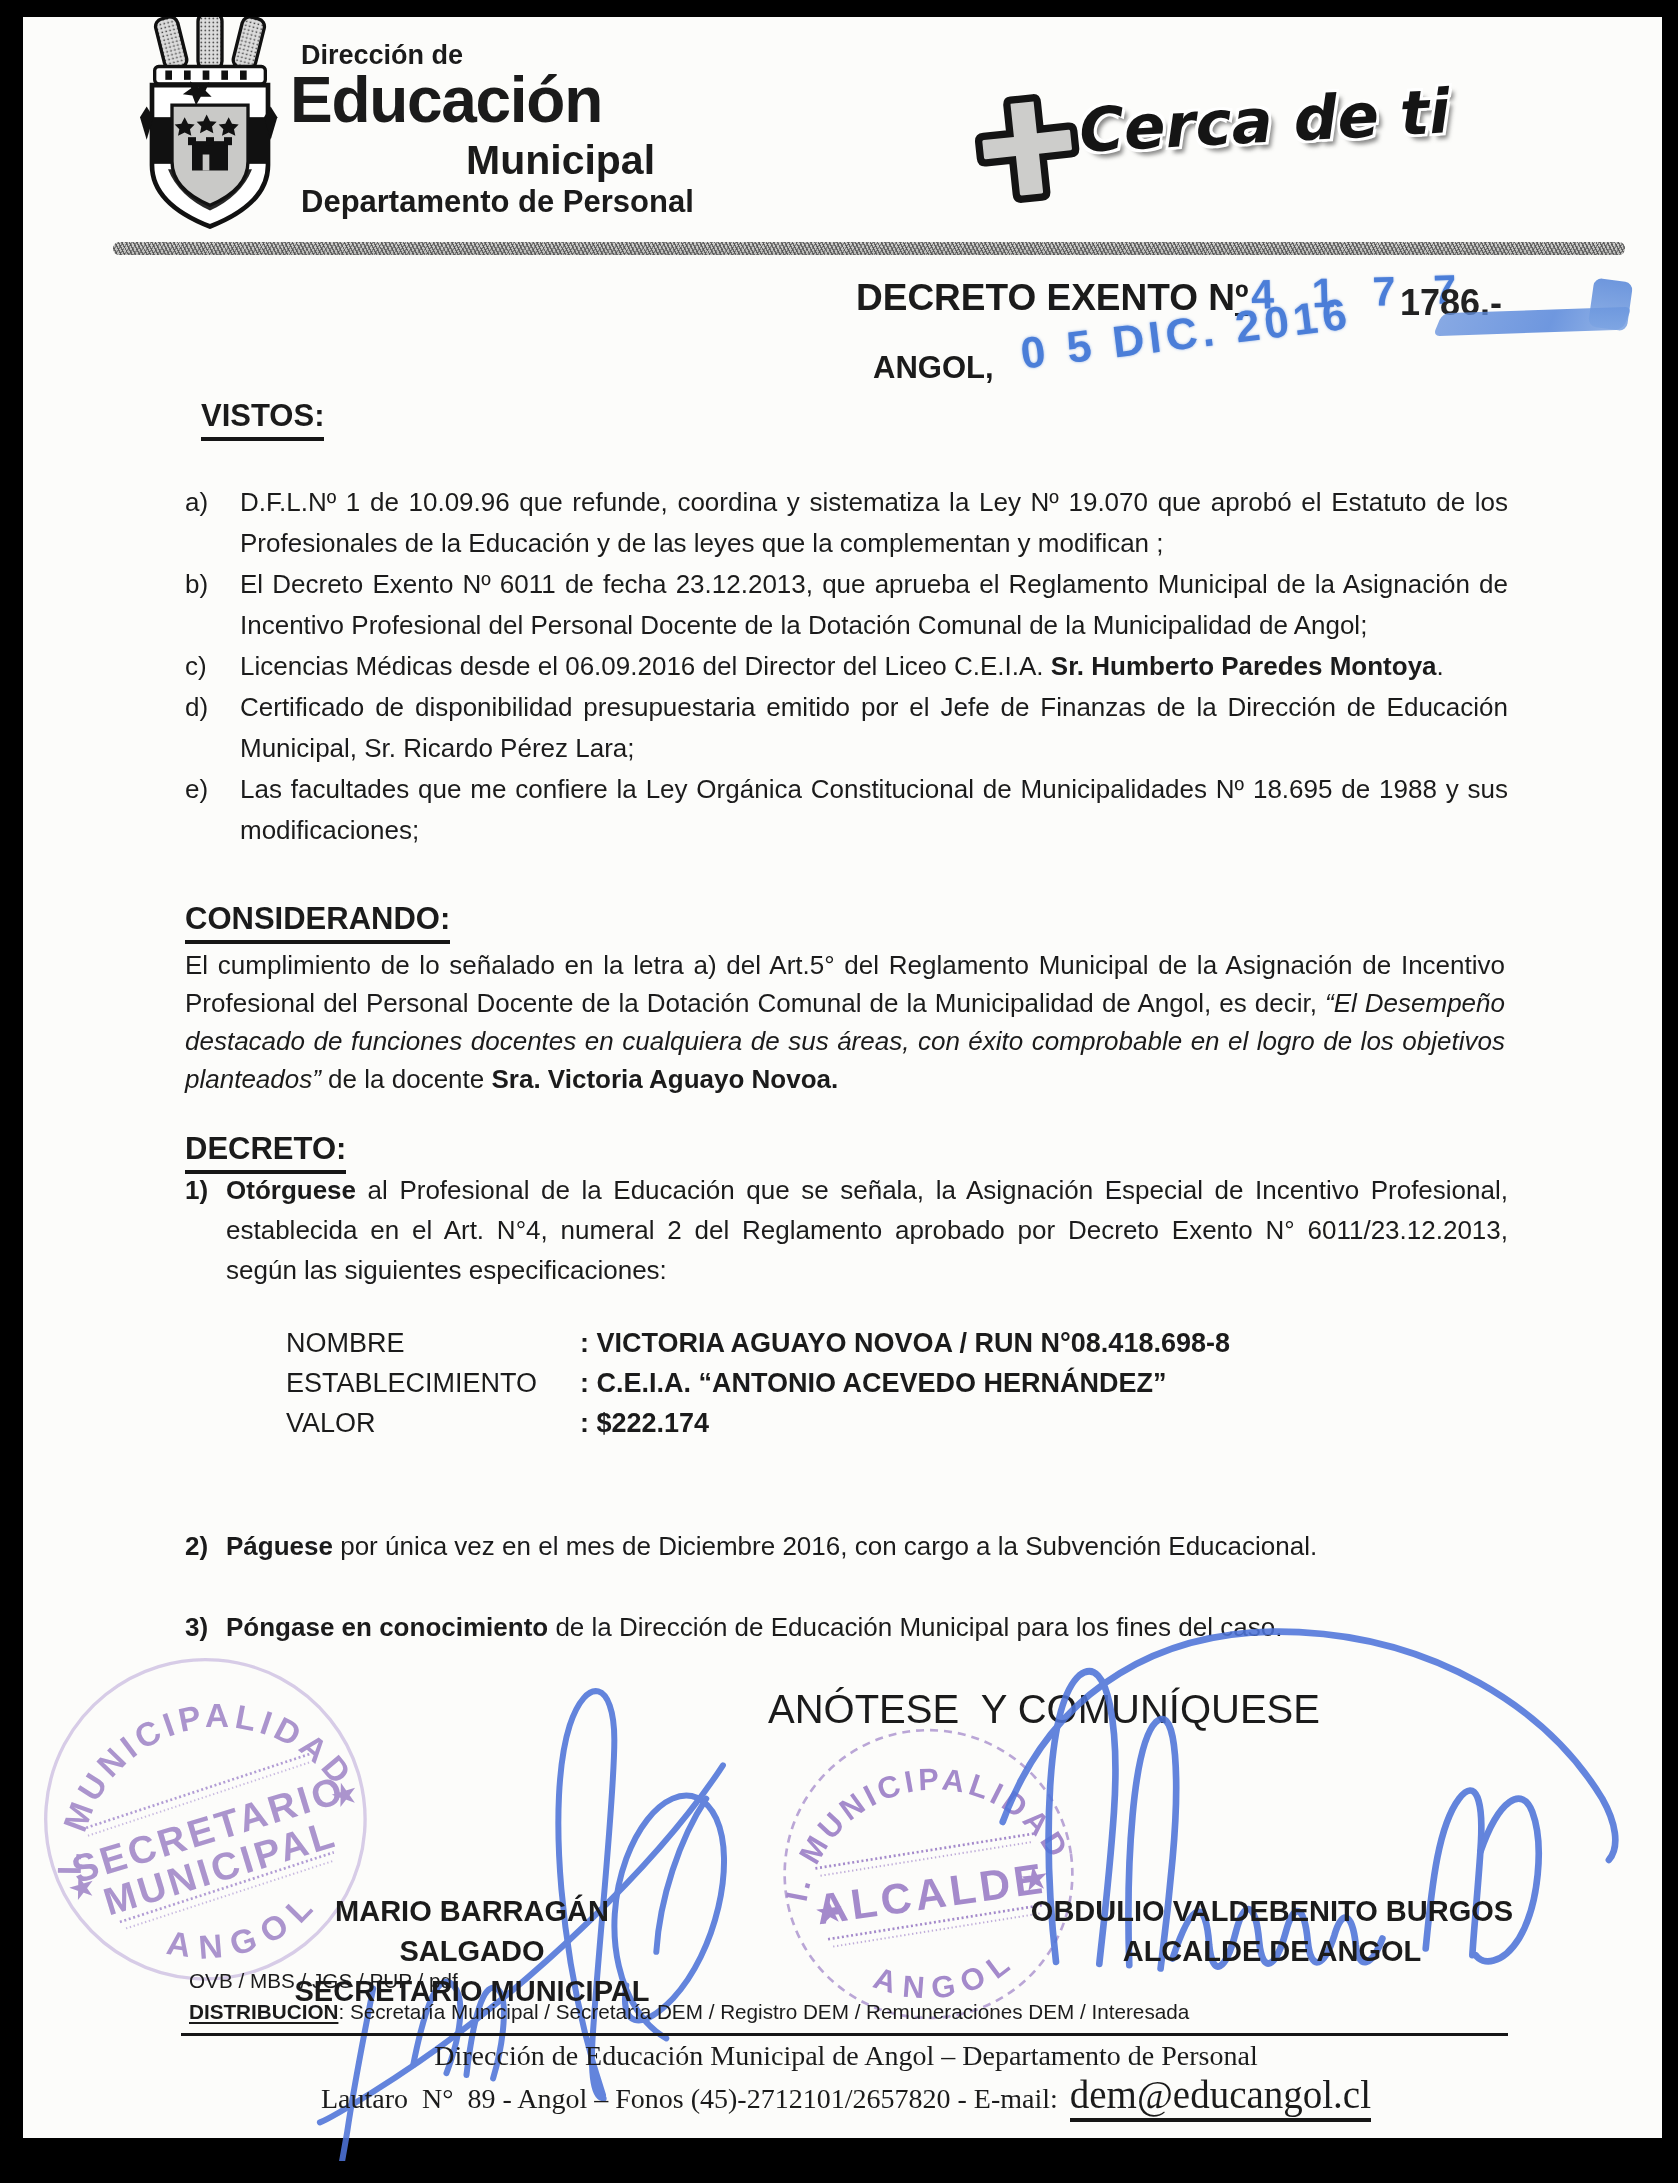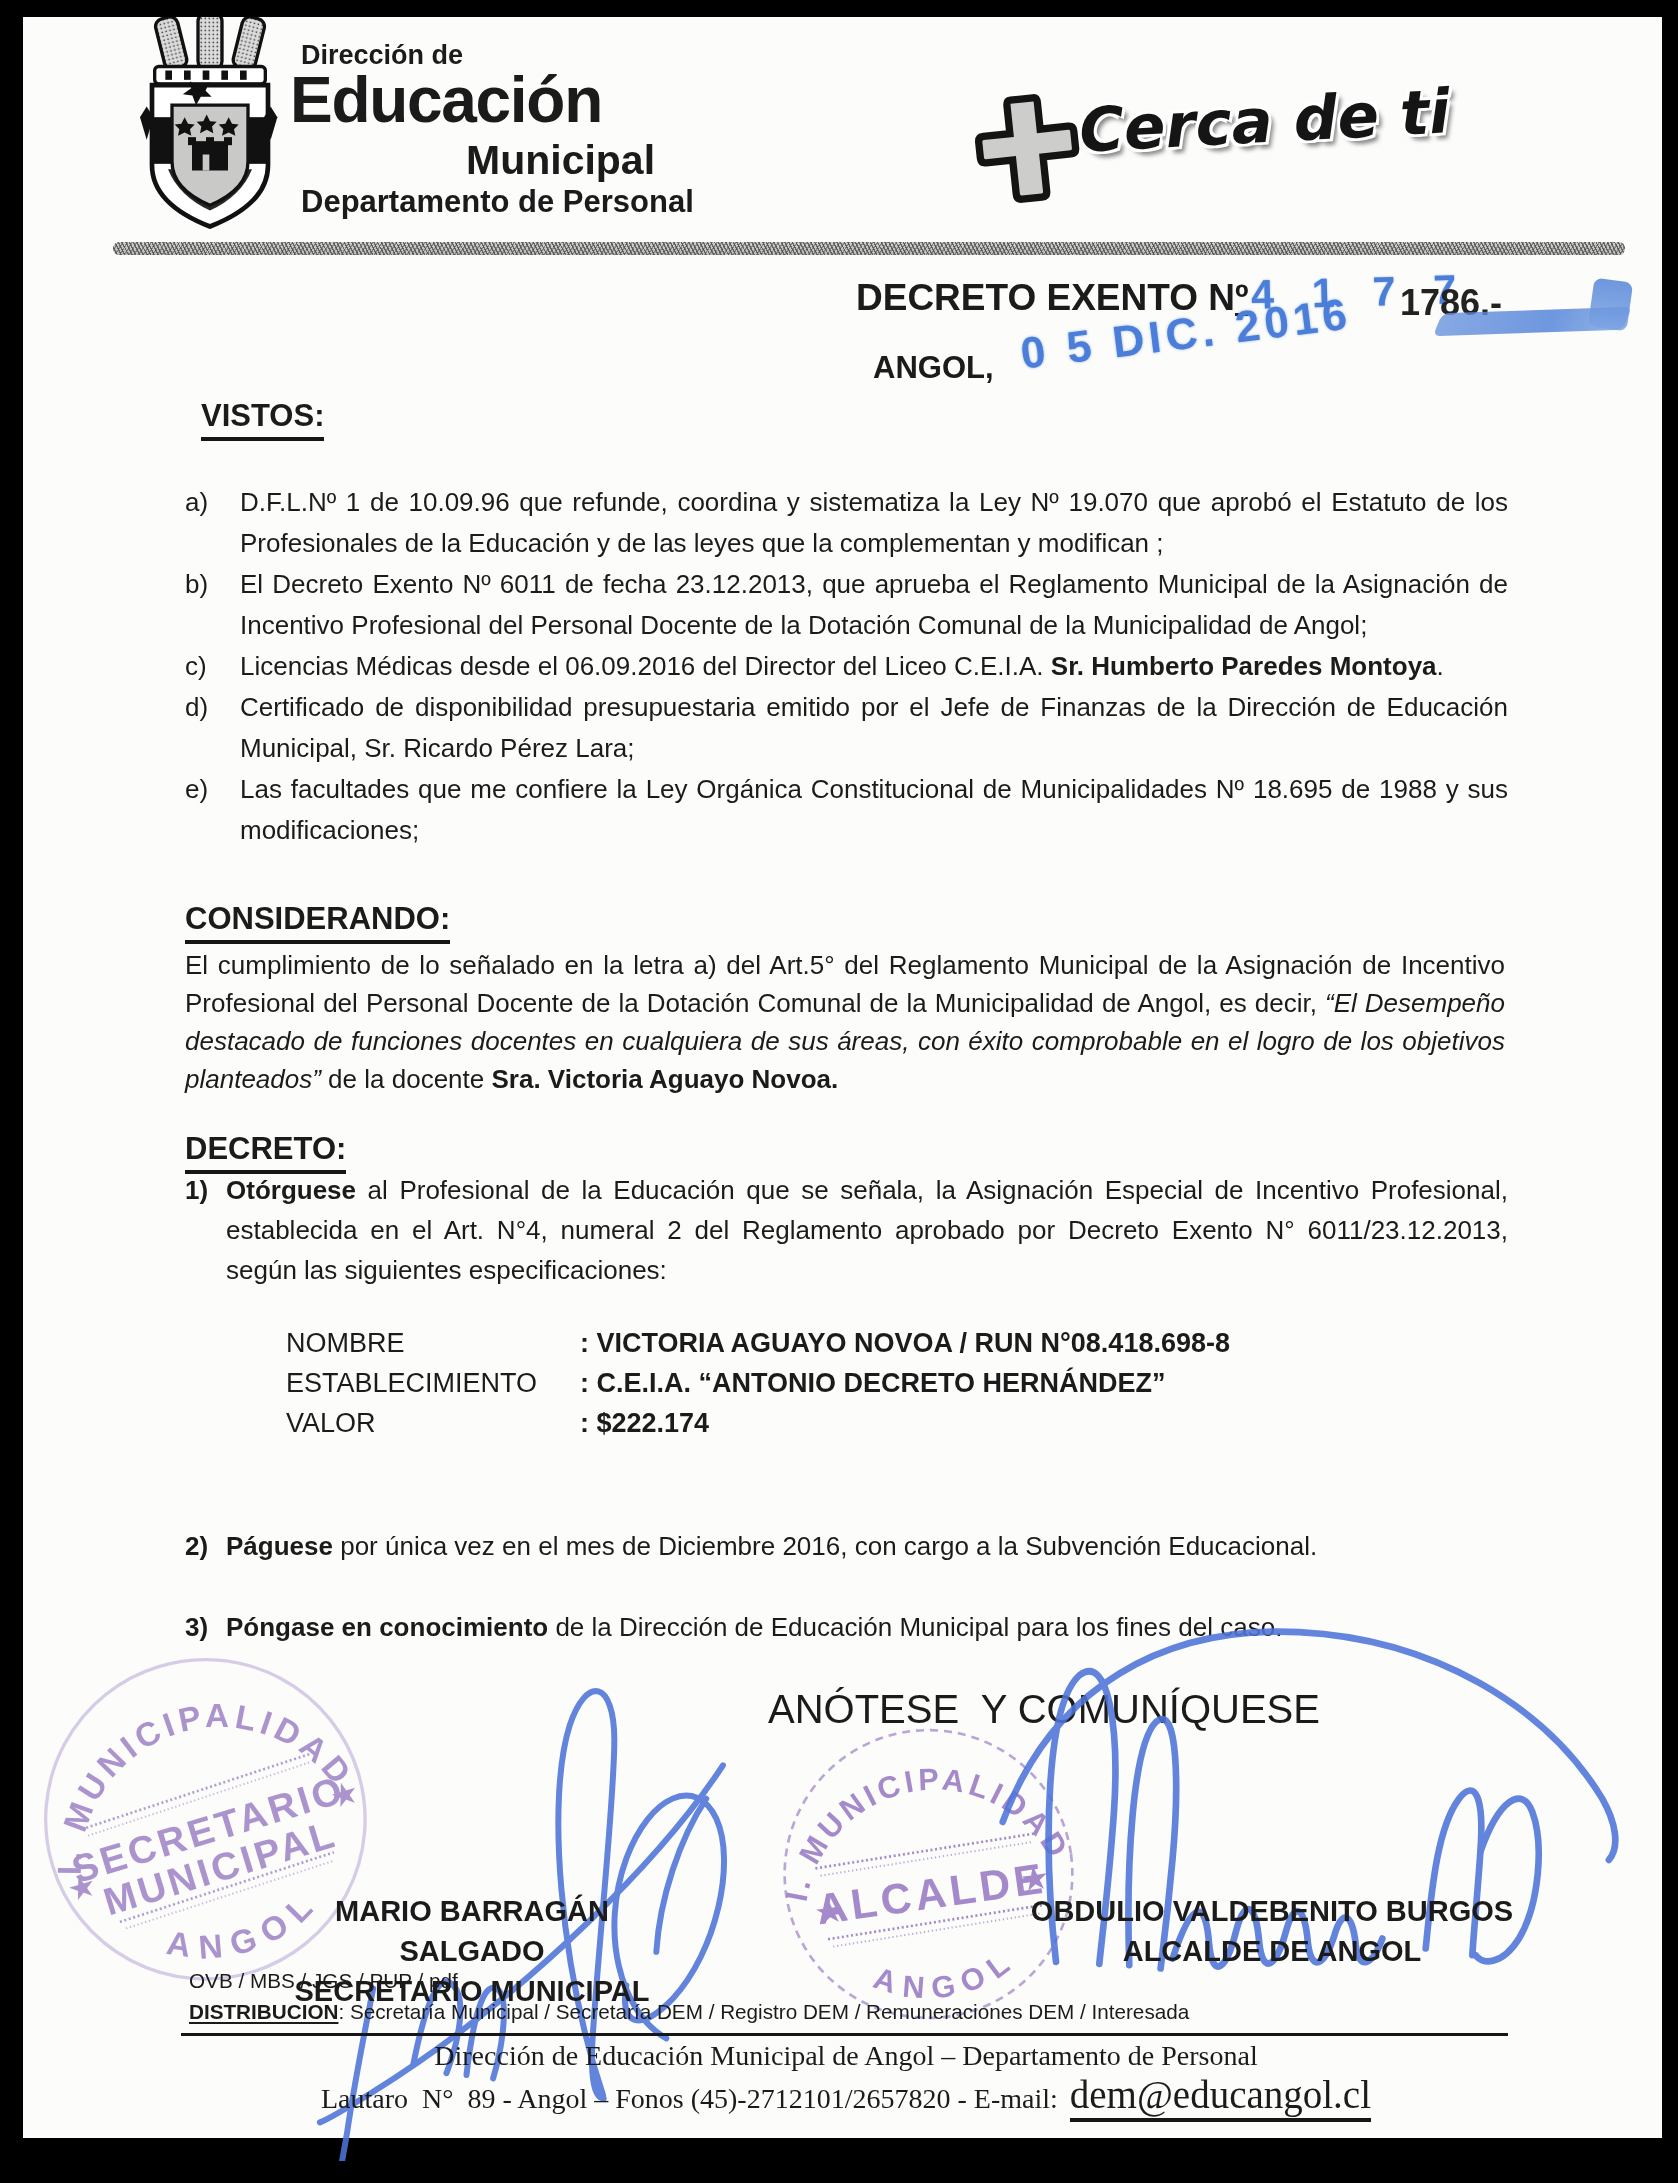--- a/index.html
+++ b/index.html
@@ -186,21 +186,21 @@
     <span class="dnum">1)</span>
     <div class="vtext just"><b>Otórguese</b> <span> al Profesional de la Educación que se señala, la Asignación Especial de Incentivo Profesional, establecida en el Art. N°4, numeral 2 del Reglamento aprobado por Decreto Exento N° 6011/23.12.2013, según las siguientes especificaciones:</span></div>
   </div>
   <div class="abs specs">
     <div class="specrow">
         <span class="speclabel">NOMBRE</span>
         <span class="specvalue">: VICTORIA AGUAYO NOVOA / RUN N°08.418.698-8</span>
       </div>
     <div class="specrow">
         <span class="speclabel">ESTABLECIMIENTO</span>
-        <span class="specvalue">: C.E.I.A. “ANTONIO DECRETO HERNÁNDEZ”</span>
+        <span class="specvalue">: C.E.I.A. “ANTONIO ACEVEDO HERNÁNDEZ”</span>
       </div>
     <div class="specrow">
         <span class="speclabel">VALOR</span>
         <span class="specvalue">: $222.174</span>
       </div>
   </div>
   <div class="abs ditem d2 vrow">
     <span class="dnum">2)</span>
     <div class="vtext"><b>Páguese</b><span> por única vez en el mes de Diciembre 2016, con cargo a la Subvención Educacional.</span></div>
   </div>

